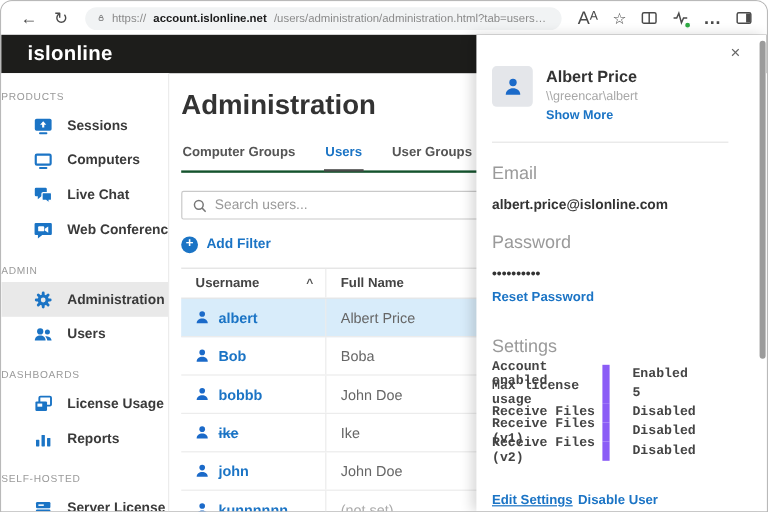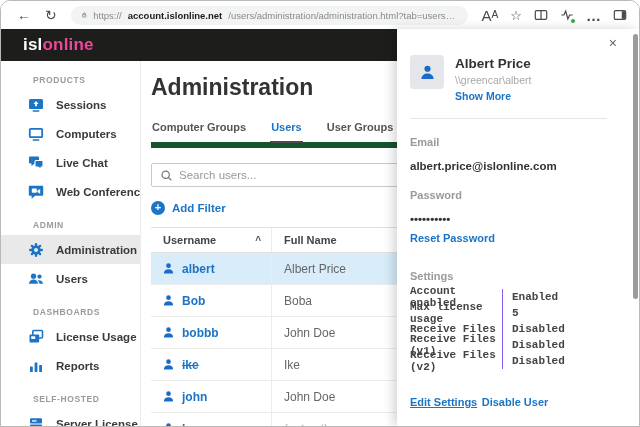--- a/index.html
+++ b/index.html
@@ -35,43 +35,43 @@
   .chrome-icons { display: flex; align-items: center; gap: 12px; margin-left: auto; color: #4a4a4a; }
   .ci { font-size: 15px; line-height: 1; cursor: pointer; position: relative; }
   .green-dot { position: absolute; right: -2px; bottom: -2px; width: 6px; height: 6px; border-radius: 50%; background: #2faa44; border: 1px solid #fff; }
 
   
   .appbar {
     position: absolute; top: 28px; left: 0; width: 100%; height: 32px;
     background: #1d1d1b; z-index: 1;
   }
   .logo { margin-left: 22px; font-size: 17px; font-weight: bold; letter-spacing: .2px; line-height: 32px; color: #fff; }
-  .logo-suffix { color: #ec4899; }
+  .logo-suffix { color: #ffffff; }
 
   
   .sidebar {
     position: absolute; top: 60px; left: 0; width: 140px; bottom: 0;
     background: #fff; border-right: 1px solid #ececec; overflow: hidden; z-index: 2;
   }
   .side-section {
-    font-size: 8.5px; font-weight: bold; color: #9a9a9a;
-    letter-spacing: .6px; padding: 14px 0 5px 32px;
+    font-size: 8.5px; font-weight: normal; color: #9a9a9a;
+    letter-spacing: .6px; padding: 14px 0 5px 0;
   }
   .side-item {
     height: 29px; display: flex; align-items: center; gap: 12px;
     padding-left: 27px; font-size: 11.5px; font-weight: bold; color: #3a3a3a;
     cursor: pointer; white-space: nowrap;
   }
   .side-item.selected { background: #e9e9e9; }
   .side-item .icn { width: 16px; height: 16px; flex: 0 0 16px; }
 
   
   .main { position: absolute; top: 60px; left: 140px; width: 330px; bottom: 0; padding: 13px 0 0 10px; z-index: 1; }
   .page-title { font-size: 23px; font-weight: bold; color: #333; }
-  .tabs { display: flex; gap: 23px; margin-top: 15px; border-bottom: 6px solid #14532d; width: 310px; }
+  .tabs { display: flex; gap: 23px; margin-top: 15px; border-bottom: 2px solid #14532d; width: 310px; }
   .tab { font-size: 11px; font-weight: bold; color: #555; padding: 5px 1px 8px; cursor: pointer; white-space: nowrap; }
   .tab.active { color: #1b74c5; border-bottom: 2px solid #4a4a4a; margin-bottom: -1px; }
   .search-box {
     margin-top: 15px; width: 272px; height: 24px;
     border: 1px solid #c9c9c9; border-radius: 2px;
     display: flex; align-items: center; gap: 6px; padding: 0 8px; background: #fff;
   }
   .search-box input {
     border: none; outline: none; flex: 1; font-size: 11.5px; color: #555;
     font-family: inherit; background: transparent;
@@ -101,27 +101,27 @@
     padding: 0 26px 0 13px;
   }
   .panel-close { position: absolute; top: 7px; right: 22px; color: #666; font-size: 14px; line-height: 1; cursor: pointer; }
   .p-header { display: flex; gap: 11px; margin-top: 26px; }
   .p-avatar { width: 34px; height: 34px; background: #e4e6ea; border-radius: 4px; display: flex; align-items: center; justify-content: center; flex: 0 0 34px; }
   .p-name { font-size: 13.5px; font-weight: bold; color: #333; margin-top: 1px; }
   .p-sub { font-size: 10.5px; color: #a8a8a8; margin-top: 3px; }
   .p-link { font-size: 10.5px; color: #1b74c5; font-weight: bold; cursor: pointer; display: inline-block; }
   .p-showmore { margin-top: 4px; }
   .p-divider { height: 1px; background: #e5e5e5; margin-top: 14px; width: 197px; }
-  .p-label { font-size: 11px; color: #9a9a9a; margin-top: 17px; font-weight: bold; }
+  .p-label { font-size: 15px; color: #9a9a9a; margin-top: 17px; }
   .p-value { font-size: 11.5px; color: #333; font-weight: bold; margin-top: 12px; }
   .p-reset { margin-top: 7px; font-size: 11px; }
   .p-settings { margin-top: 7px; font-family: Liberation Mono, monospace; }
   .p-srow { display: flex; height: 16px; align-items: stretch; font-size: 11px; }
   .p-srow .sl { flex: 0 0 92px; color: #444; font-weight: bold; display: flex; align-items: center; }
-  .p-srow .sv { color: #444; font-weight: bold; border-left: 1px solid #8b5cf6; padding-left: 9px; display: flex; align-items: center; }
+  .p-srow .sv { color: #444; font-weight: bold; border-left: 6px solid #8b5cf6; padding-left: 19px; display: flex; align-items: center; }
   .p-edit { margin-top: 11px; font-size: 11px; text-decoration: underline; }
   .p-disable { margin-top: 27px; font-size: 11px; }
 
   
   .scrollbar { position: absolute; top: 28px; right: 1px; bottom: 0; width: 6px; z-index: 20; }
   .scroll-thumb { position: absolute; top: 5px; right: 0; width: 5px; height: 265px; background: #9b9b9b; border-radius: 3px; cursor: pointer; }
 </style>
 </head>
 <body>
 

